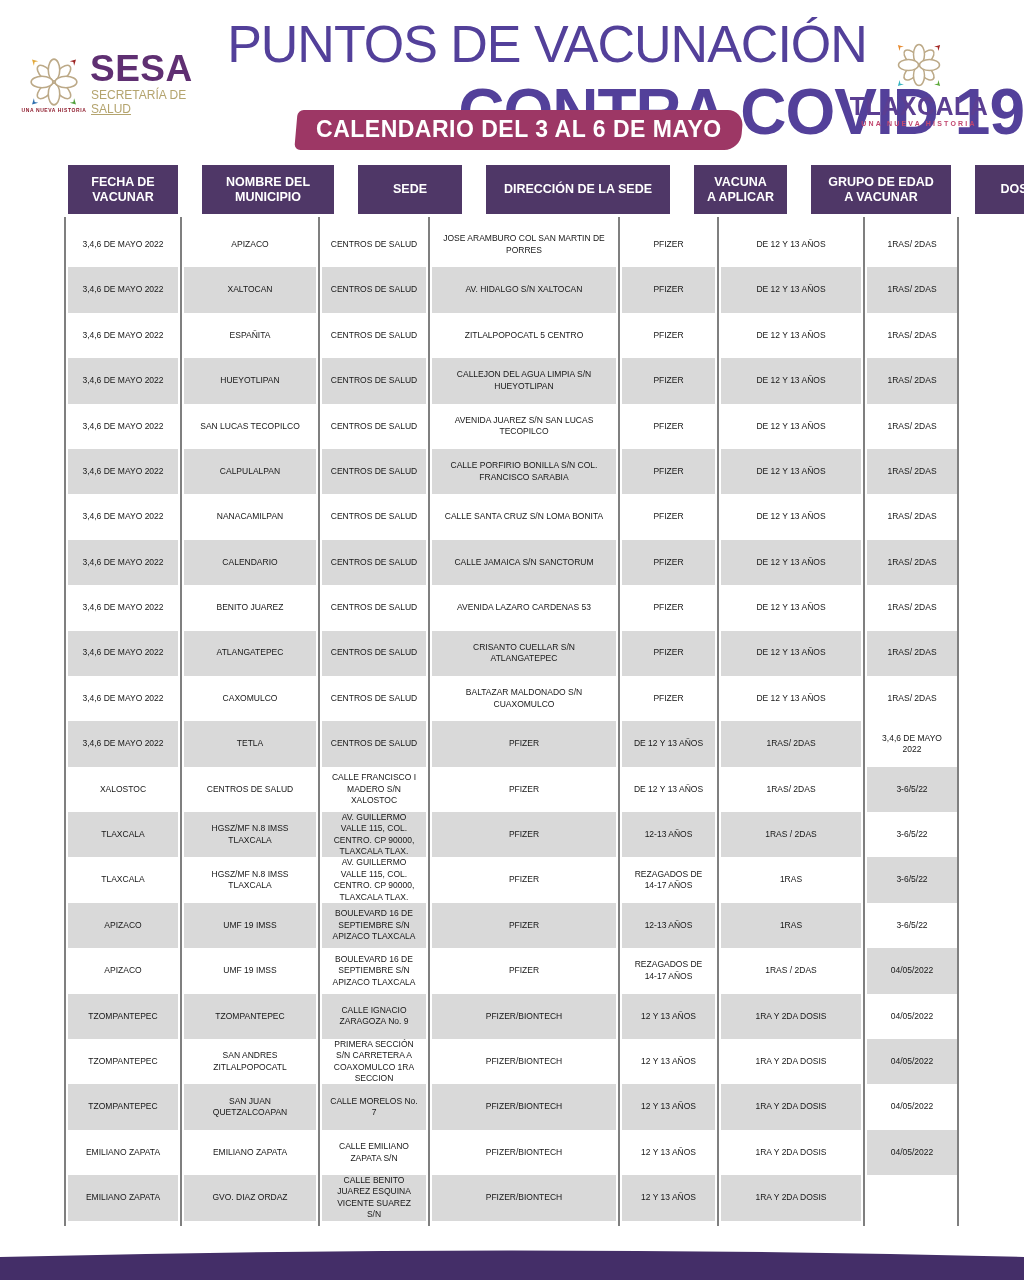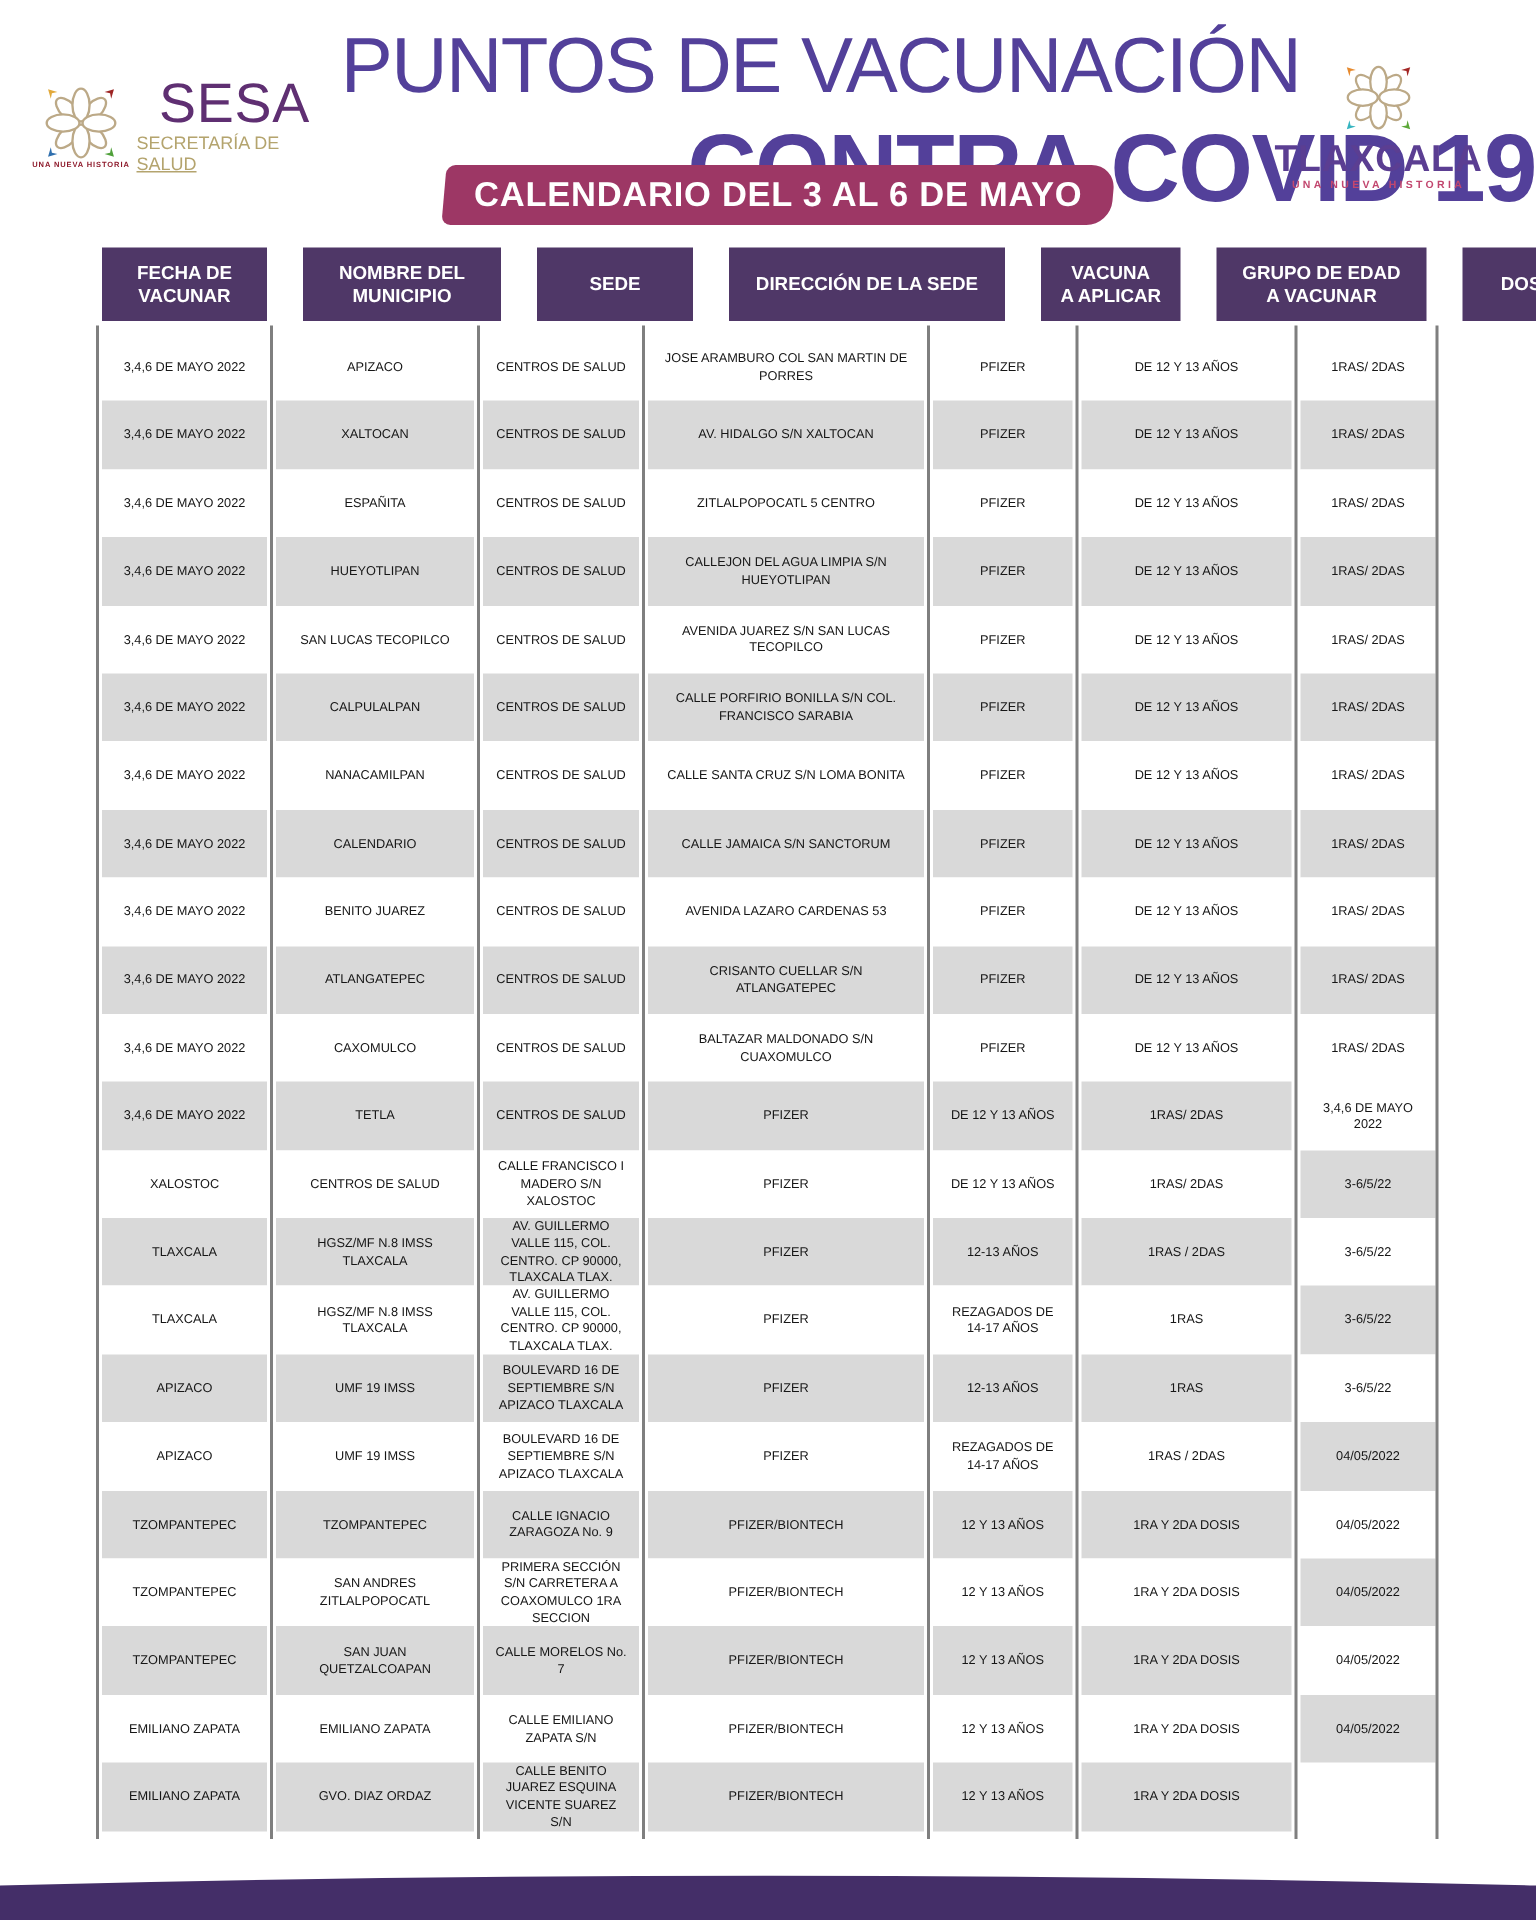--- a/index.html
+++ b/index.html
@@ -13,21 +13,21 @@
             color:var(--title_purple);font-weight:bold;font-size:64px;letter-spacing:-1px;line-height:1;}
   .banner-wrap{position:absolute;left:0;top:110px;width:100%;text-align:center;}
   .banner{display:inline-block;margin-left:14px;background:var(--banner_magenta);color:#ffffff;
           font-weight:bold;font-size:23px;letter-spacing:0.5px;padding:6px 20px 7px 20px;
           border-radius:6px 16px 16px 6px;transform:skewX(-5deg);}
   .banner span{display:inline-block;transform:skewX(5deg);}
 
   .sesa-flower{position:absolute;left:28px;top:52px;width:52px;height:60px;}
   .sesa-tagline{position:absolute;left:16px;top:107px;width:76px;text-align:center;
                 font-size:5px;font-weight:bold;letter-spacing:0.6px;color:var(--tagline_red);}
-  .sesa-name{position:absolute;left:106px;top:48px;font-size:37px;font-weight:normal;
+  .sesa-name{position:absolute;left:90px;top:48px;font-size:37px;font-weight:bold;
              color:var(--sesa_purple);letter-spacing:0.5px;}
   .sesa-sub1{position:absolute;left:91px;top:88px;font-size:12px;color:var(--gold_text);}
   .sesa-sub2{position:absolute;left:91px;top:102px;font-size:12px;color:var(--gold_text);text-decoration:underline;}
 
   .tlx-flower{position:absolute;left:894px;top:40px;width:50px;height:50px;}
   .tlx-name{position:absolute;left:843px;top:92px;width:152px;text-align:center;
             font-size:25px;font-weight:bold;letter-spacing:0.5px;color:var(--tlx_purple);}
   .tlx-tagline{position:absolute;left:843px;top:120px;width:152px;text-align:center;
                font-size:7px;font-weight:bold;letter-spacing:2.2px;color:var(--tagline_pink);}
 

